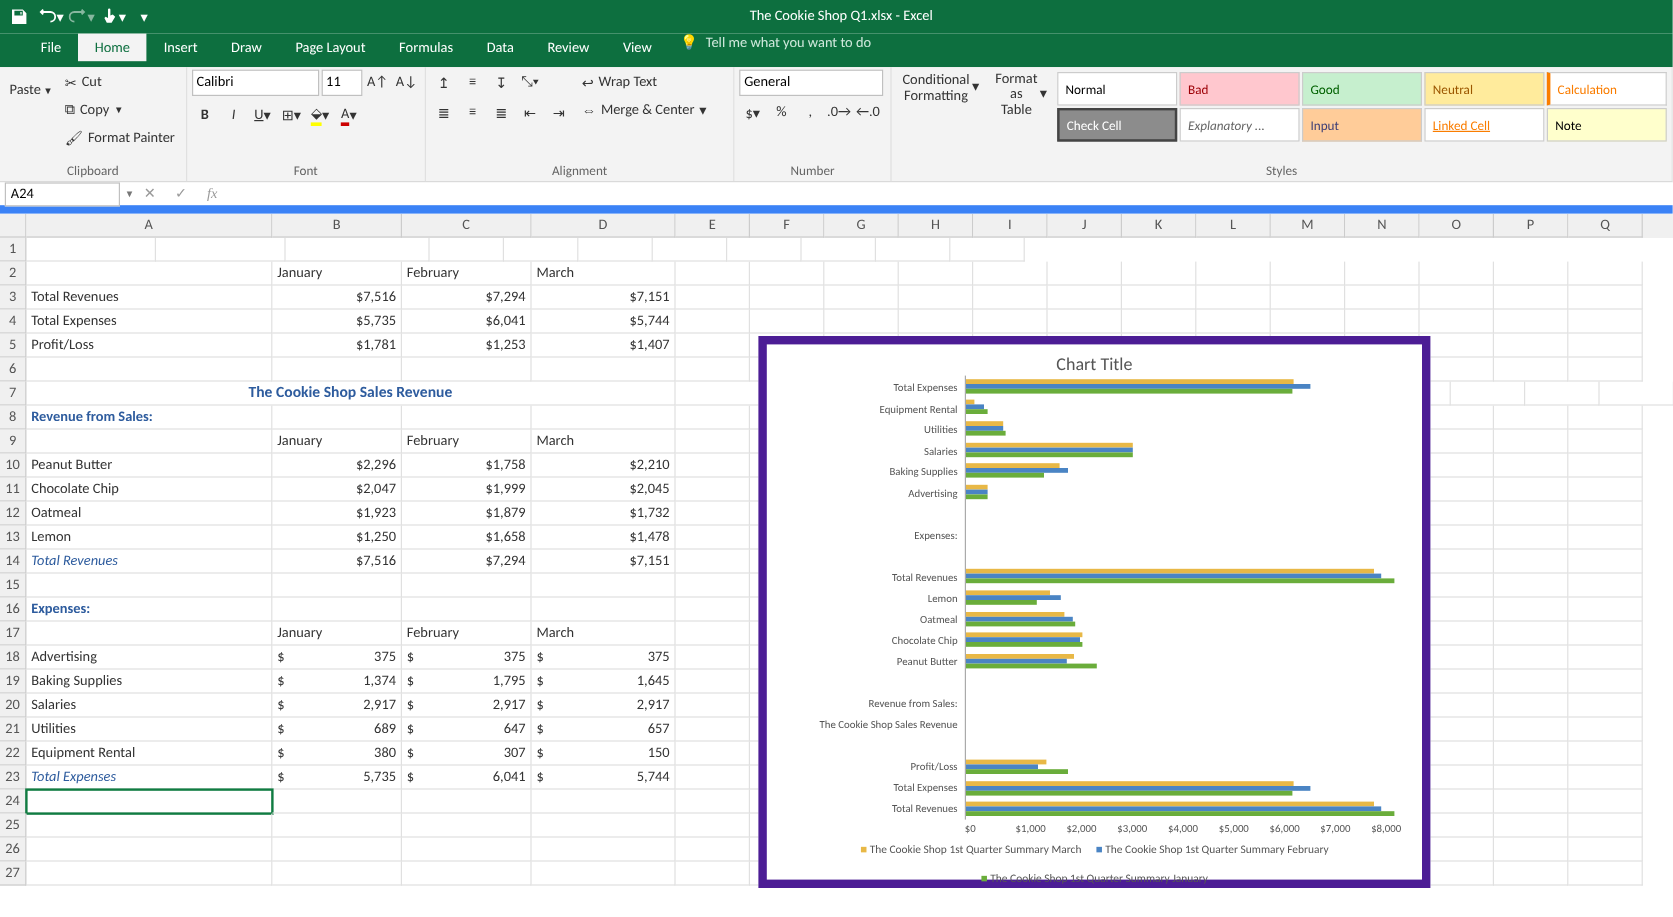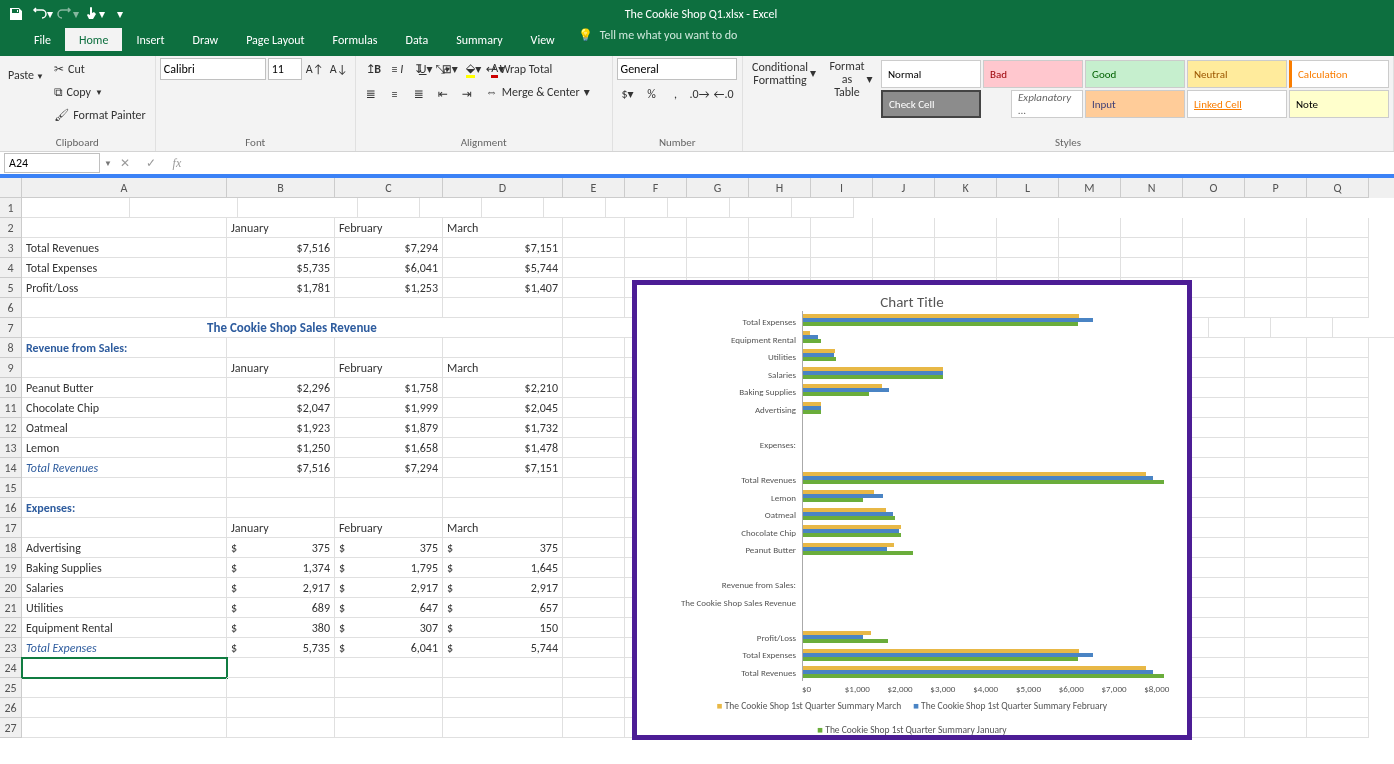--- a/index.html
+++ b/index.html
@@ -31,27 +31,27 @@
 .tbtn { width: 22px; height: 22px; display: flex; align-items: center; justify-content: center; cursor: pointer; }
 
 .styles-gallery { display: grid; grid-template-columns: repeat(5, 100px); gap: 2px; align-content: start; padding-top: 2px;}
 .style-cell { border: 1px solid #ccc; height: 28px; padding: 0 6px; display: flex; align-items: center; font-size: 11px; }
 .sc-normal { background: #fff; color: #000; }
 .sc-bad { background: #ffc7ce; color: #9c0006; }
 .sc-good { background: #c6efce; color: #006100; }
 .sc-neutral { background: #ffeb9c; color: #9c5700; }
 .sc-calc { background: #fff; color: #fa7d00; border-left: 3px solid #fa7d00;}
 .sc-check { background: #8c8c8c; color: #fff; border: 2px solid #444; }
-.sc-expl { background: #fff; color: #666; font-style: italic; margin-left: 28px; }
+.sc-expl { background: #fff; color: #666; font-style: italic; }
 .sc-input { background: #ffcc99; color: #3f3f76; }
 .sc-link { background: #fff; color: #fa7d00; text-decoration: underline; }
 .sc-note { background: #ffffcc; color: #000; }
 
 
-.fbar { height: 26px; border-bottom: 4px solid #3b82f6; display: flex; align-items: center; background: #fff; }
+.fbar { height: 26px; border-bottom: 7px solid #3b82f6; display: flex; align-items: center; background: #fff; }
 .namebox { width: 96px; border: 1px solid #c0c0c0; padding: 2px 4px; margin: 0 4px; font-size: 12px; }
 .fbar .fbtn { width: 26px; text-align: center; color: #999; cursor: pointer; }
 .fx { font-style: italic; font-family: "Times New Roman", serif; }
 .finput { flex: 1; padding: 2px 6px; font-size: 12px; }
 
 
 .grid-wrap { display: flex; height: 558px; position: relative; }
 .cols-header { display: flex; position: sticky; top: 0; background: #f0f0f0; }
 .corner { width: 22px; height: 20px; background: #f0f0f0; border-right: 1px solid #ccc; border-bottom: 1px solid #ccc; }
 .colh { height: 20px; border-right: 1px solid #ccc; border-bottom: 1px solid #ccc; text-align: center; font-size: 12px; color: #555; display: flex; align-items: center; justify-content: center; background: #f0f0f0; cursor: pointer; }
@@ -61,21 +61,21 @@
 .grow { display: flex; height: 20px; }
 .cell { border-right: 1px solid #e0e0e0; border-bottom: 1px solid #e0e0e0; padding: 0 4px; display: flex; align-items: center; font-size: 12px; overflow: visible; white-space: nowrap; cursor: cell; }
 .rj { justify-content: flex-end; }
 .hdr1 { color: #2e5c9e; font-weight: bold; font-size: 13px; }
 .lbl-bold { color: #2e5c9e; font-weight: bold; }
 .lbl-it { color: #2e5c9e; font-style: italic; }
 .selcell { outline: 2px solid #107c41; outline-offset: -1px; }
 .acc-left { justify-content: flex-start; }
 
 
-.chart-box { position: absolute; left: 632px; top: 82px; width: 560px; height: 460px; background: #fff; border: 5px solid #4c1d95; }
+.chart-box { position: absolute; left: 632px; top: 82px; width: 560px; height: 460px; background: #fff; border: 7px solid #4c1d95; }
 .chart-title { text-align: center; font-size: 15px; color: #555; padding: 8px 0 0; }
 .chart-area { position: relative; height: 370px; display: flex; }
 .catlabels { width: 165px; display: flex; flex-direction: column; padding-top: 2px; }
 .catlabel { font-size: 9px; color: #555; text-align: right; padding-right: 6px; flex:1; display:flex; align-items:center; justify-content:flex-end;}
 .plot { flex: 1; position: relative; border-left: 1px solid #aaa; }
 .bars-row { flex:1; display: flex; flex-direction: column; justify-content: center; gap: 0px; }
 .bar { height: 4px; }
 .c-march { background: #e8b846; }
 .c-feb { background: #4a84c4; }
 .c-jan { background: #6aad3b; }
@@ -115,21 +115,21 @@
 </div>
 
 <div class="tab-strip">
   <div class="tab">File</div>
   <div class="tab active">Home</div>
   <div class="tab">Insert</div>
   <div class="tab">Draw</div>
   <div class="tab">Page Layout</div>
   <div class="tab">Formulas</div>
   <div class="tab">Data</div>
-  <div class="tab">Summary</div>
+  <div class="tab">Review</div>
   <div class="tab">View</div>
   <div class="tell-me">
     <span>💡</span>
     <span>Tell me what you want to do</span>
   </div>
 </div>
 
 <div class="ribbon">
 
   <div class="group">
@@ -156,21 +156,21 @@
         <div class="rbtn">
             <span>🖌</span>
             <span>Format Painter</span>
           </div>
       </div>
     </div>
     <div class="group-label">Clipboard</div>
   </div>
 
   <div class="group" style="width:200px">
-    <div class="group-body" style="flex-direction:row;gap:17px">
+    <div class="group-body" style="flex-direction:column;gap:3px">
       <div class="brow">
         <input class="ddl" style="width: 106px;" value="Calibri">
         <input class="ddl" style="width: 34px;" value="11">
         <div class="tbtn">A↑</div>
         <div class="tbtn">A↓</div>
       </div>
       <div class="brow">
         <div class="tbtn">
             <b>B</b>
           </div>
@@ -199,21 +199,21 @@
           <div class="tbtn">≣</div>
           <div class="tbtn">≡</div>
           <div class="tbtn">≣</div>
           <div class="tbtn">⇤</div>
           <div class="tbtn">⇥</div>
         </div>
       </div>
       <div class="rcol">
         <div class="rbtn">
             <span>↩</span>
-            <span>Wrap Total</span>
+            <span>Wrap Text</span>
           </div>
         <div class="rbtn"><span>⇔</span><span>Merge &amp; Center</span>▾</div>
       </div>
     </div>
     <div class="group-label">Alignment</div>
   </div>
 
   <div class="group" style="width:132px">
     <div class="group-body" style="flex-direction:column;gap:3px">
       <input class="ddl" style="width: 120px;" value="General">

